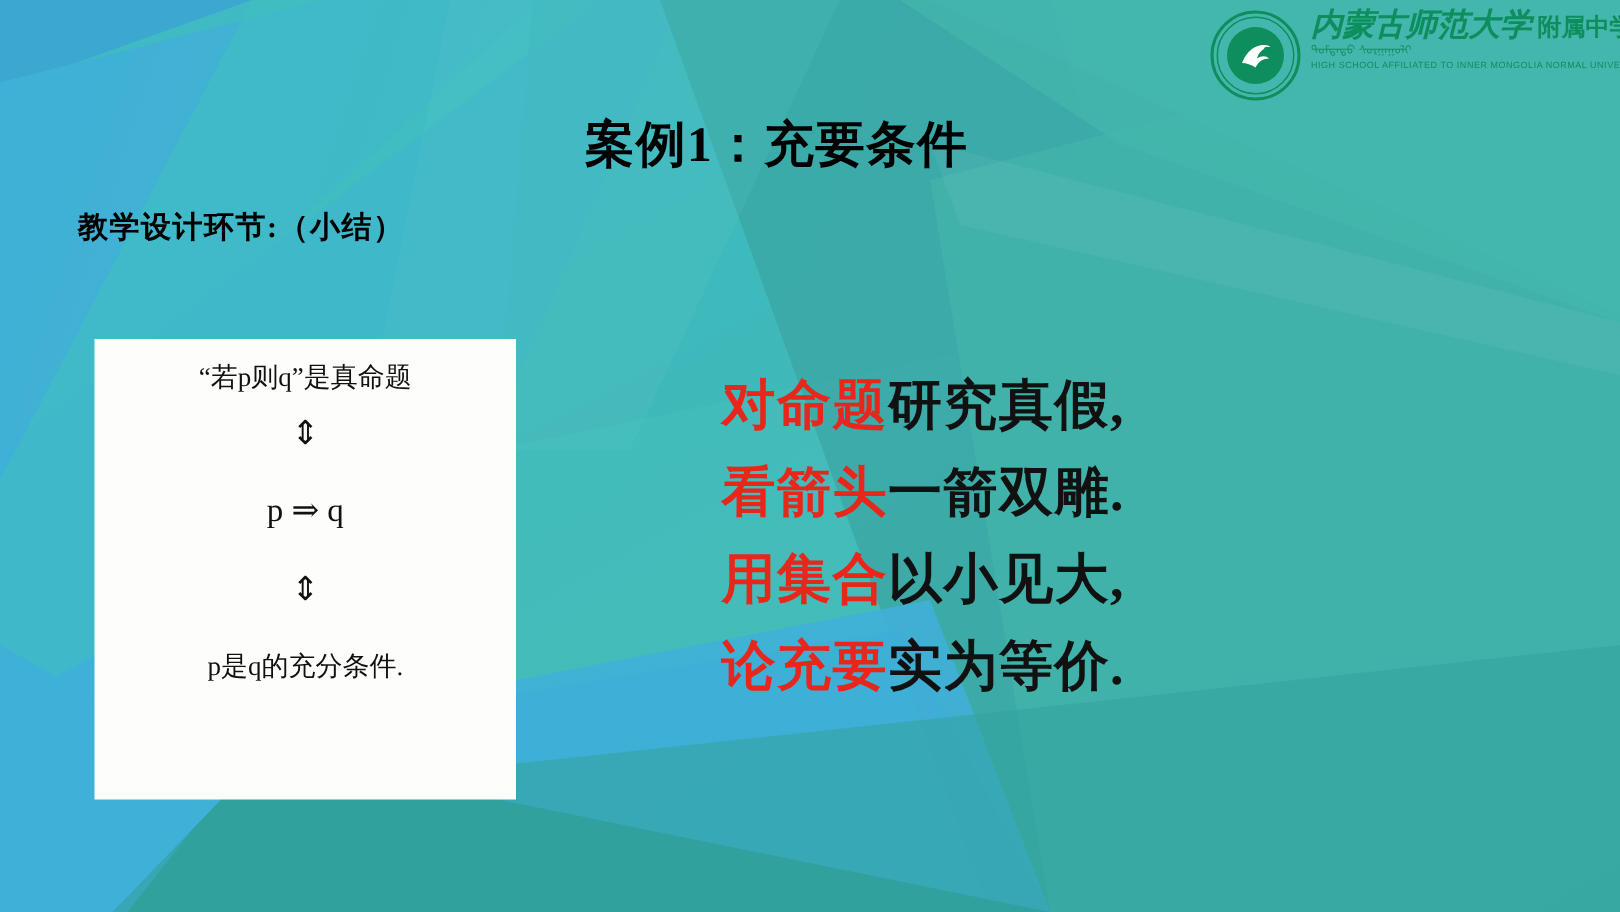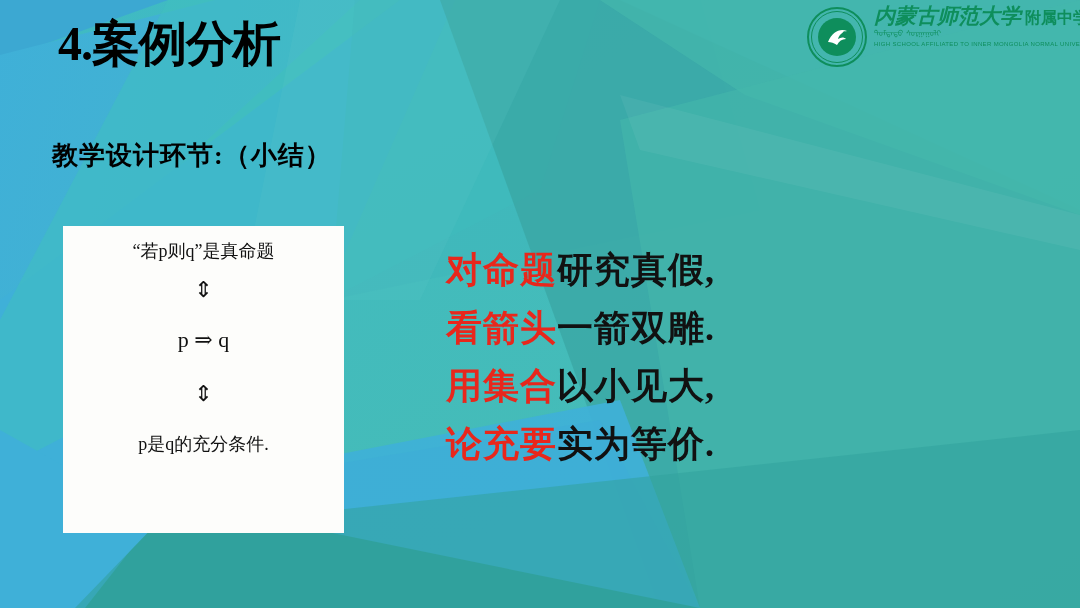--- a/index.html
+++ b/index.html
@@ -102,21 +102,21 @@
   #subtitle {
     left: 390px;
     top: 74px;
     font-size: 33px;
     font-weight: bold;
     letter-spacing: 1px;
   }
   #section {
     left: 52px;
     top: 138px;
-    font-size: 26px;
+    font-size: 20px;
     font-weight: bold;
     letter-spacing: 1px;
   }
 
   
   #card {
     position: absolute;
     left: 63px;
     top: 226px;
     width: 281px;
@@ -161,21 +161,21 @@
   }
   .couplet-line {
     font-size: 36px;
     font-weight: bold;
     line-height: 1;
     margin-bottom: 22px;
     white-space: nowrap;
     font-family: "Liberation Serif", "DejaVu Serif", serif;
     letter-spacing: 1px;
   }
-  .couplet-line .red { color: #e8271c; }
+  .couplet-line .red { color: #e8271c; margin-left: 35px; }
   .couplet-line .blk { color: #111; }
 </style>
 </head>
 <body>
 
 <div id="slide">
 
   <svg id="bg" viewBox="0 0 1080 608" preserveAspectRatio="none">
     <defs>
       <linearGradient id="gA" x1="0" y1="0" x2="1" y2="0.3">
@@ -228,21 +228,21 @@
     <div class="logo-text">
       <div class="logo-cn">
         <span class="logo-cn-main">内蒙古师范大学</span>
         <span class="logo-cn-sub">附属中学</span>
       </div>
       <div class="logo-mn">ᠳᠤᠮᠳᠠᠳᠤ ᠰᠤᠷᠭᠠᠭᠤᠯᠢ</div>
       <div class="logo-en">HIGH SCHOOL AFFILIATED TO INNER MONGOLIA NORMAL UNIVERSITY</div>
     </div>
   </div>
 
-  <div class="heading" id="title">4.案例分析</div>
+  <div class="heading" id="subtitle">案例1：充要条件</div>
   <div class="heading" id="section">教学设计环节:（小结）</div>
 
   <div id="card">
     <div class="card-line">“若p则q”是真命题</div>
     <div class="sp-a"></div>
     <div class="card-arrow">⇕</div>
     <div class="sp-b"></div>
     <div id="card-formula">p ⇒ q</div>
     <div class="sp-c"></div>
     <div class="card-arrow">⇕</div>

